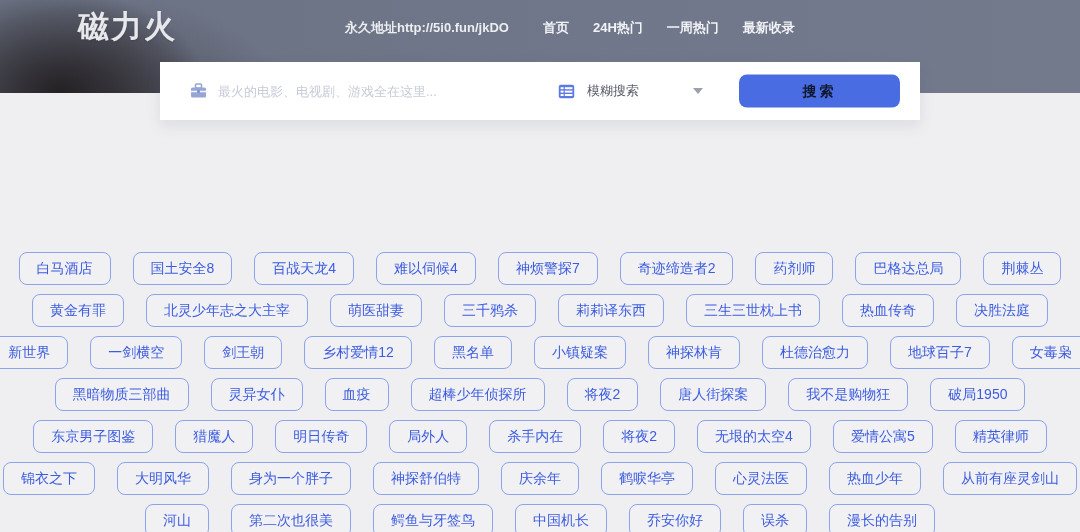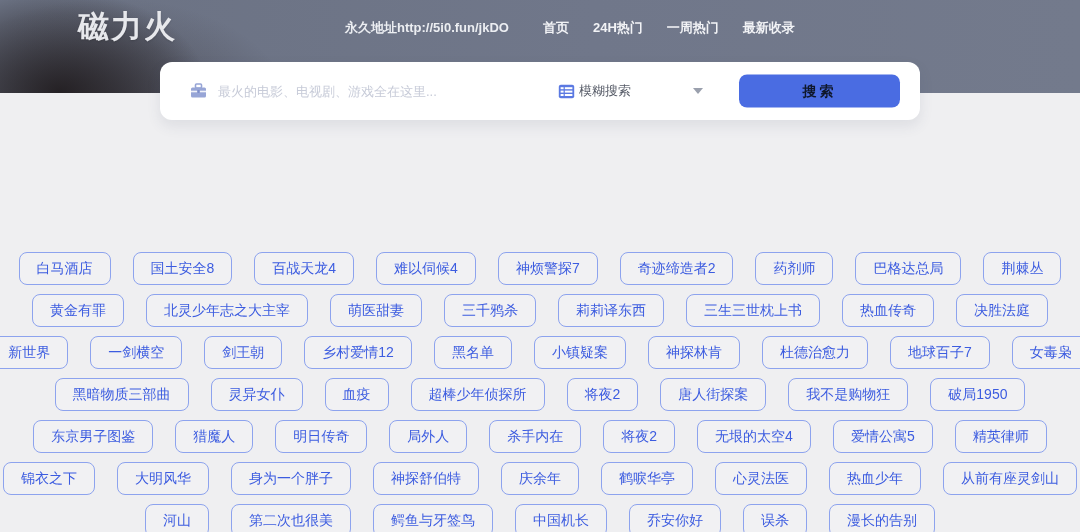--- a/index.html
+++ b/index.html
@@ -40,39 +40,39 @@
   .nav-item {
     font-size: 13px; font-weight: 700; color: #f2f3f6;
     cursor: pointer; white-space: nowrap;
   }
 
   
   .search-panel {
     position: absolute; left: 160px; top: 62px;
     width: 760px; height: 58px;
     background: #ffffff;
-    border-radius: 12px;
+    border-radius: 0;
     box-shadow: 0 6px 14px rgba(60,70,100,0.10);
     z-index: 2;
     display: flex; align-items: center;
   }
   .search-left-icon {
     position: absolute; left: 30px; top: 50%; transform: translateY(-50%);
     width: 17px; height: 17px; display: block;
   }
   .search-input {
     position: absolute; left: 58px; top: 0; height: 100%;
     width: 330px; border: none; outline: none;
     font-size: 13px; color: #444; background: transparent;
     font-family: inherit;
   }
   .search-input::placeholder { color: #c7cbd8; }
   .mode-select {
     position: absolute; left: 398px; top: 0; height: 100%;
-    width: 155px; display: flex; align-items: center; gap: 4px;
+    width: 155px; display: flex; align-items: center; gap: 12px;
     cursor: pointer;
   }
   .mode-icon { width: 17px; height: 15px; display: block; flex: none; }
   .mode-label { font-size: 13px; color: #555a66; }
   .mode-caret {
     position: absolute; left: 533px; top: 50%; transform: translateY(-50%);
     width: 0; height: 0;
     border-left: 5px solid transparent; border-right: 5px solid transparent;
     border-top: 6px solid #9aa0ad;
   }

